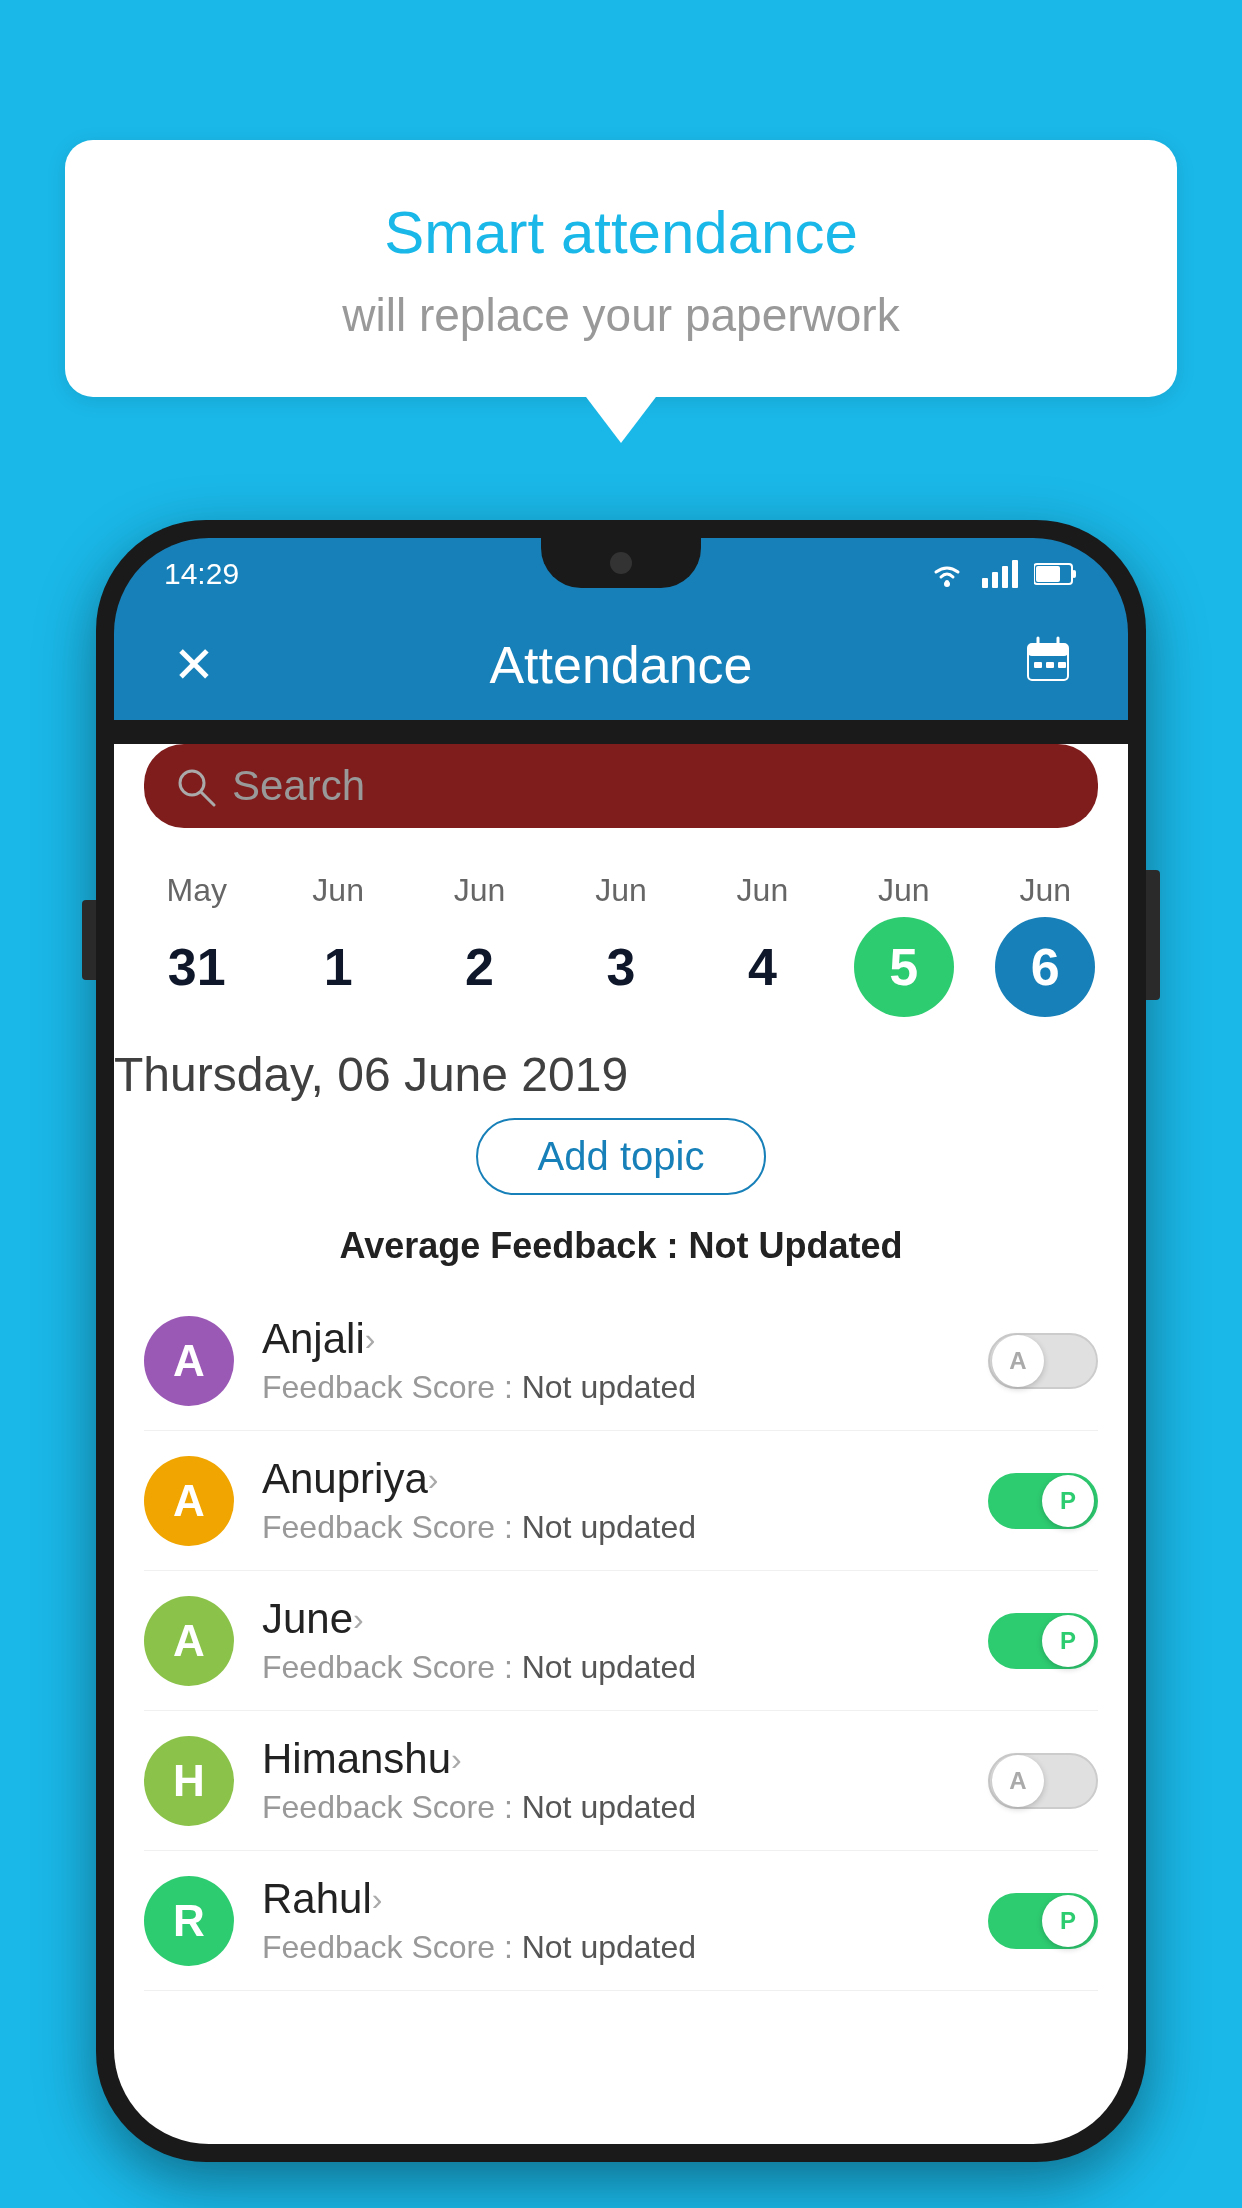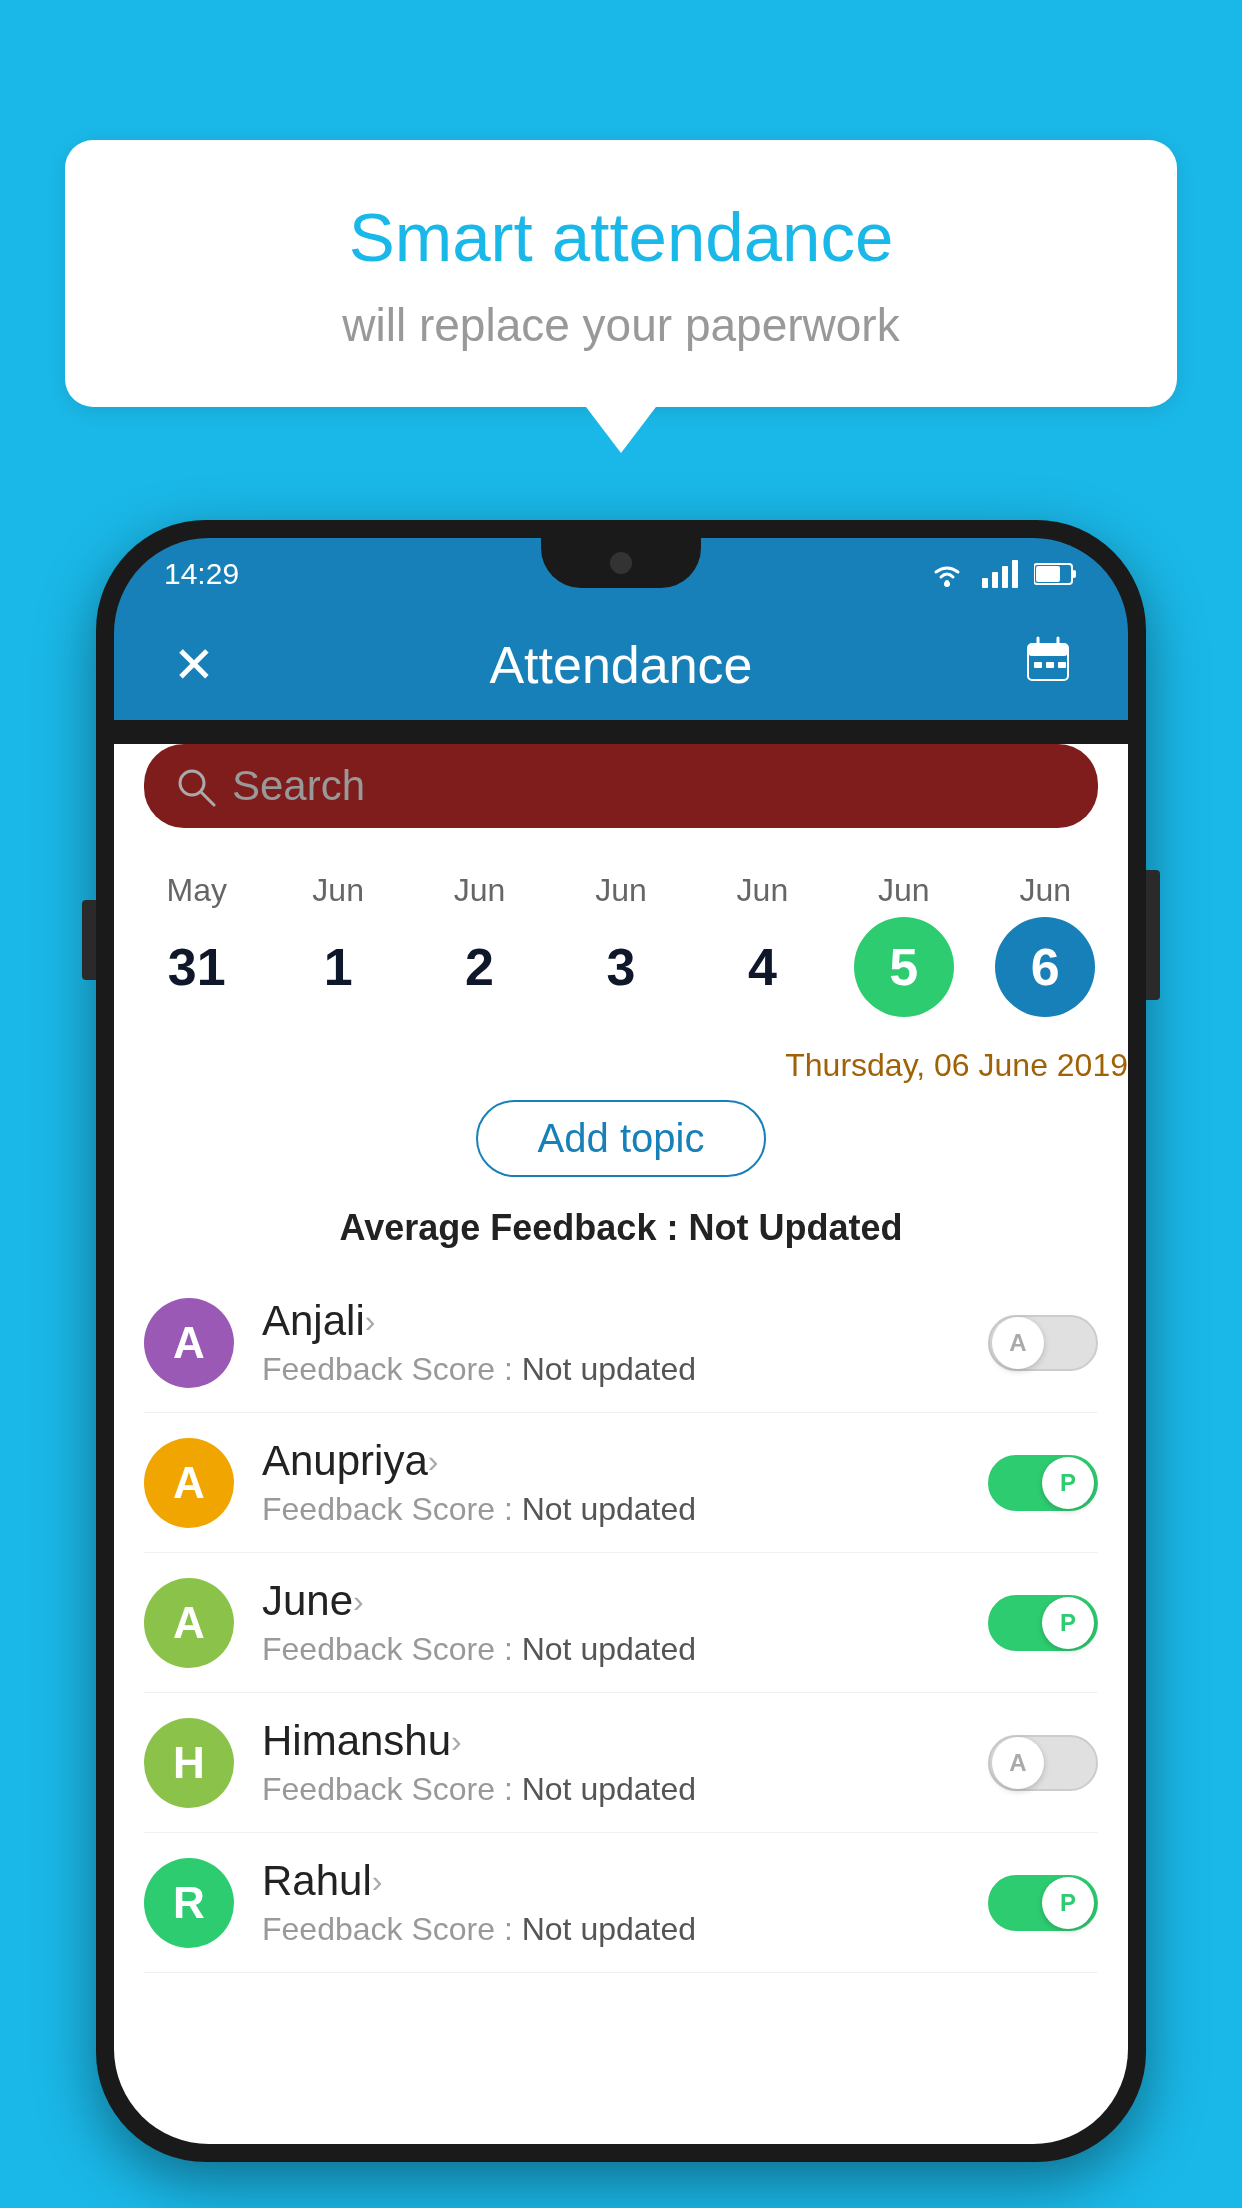--- a/index.html
+++ b/index.html
@@ -33,21 +33,21 @@
       left: 50%;
       transform: translateX(-50%);
       width: 0;
       height: 0;
       border-left: 38px solid transparent;
       border-right: 38px solid transparent;
       border-top: 50px solid white;
     }
     .bubble-title {
       text-align: center;
-      font-size: 69px;
+      font-size: 60px;
       font-weight: 400;
       color: #1ab8e8;
       line-height: 1.1;
     }
     .bubble-subtitle {
       text-align: center;
       font-size: 46px;
       color: #999;
       margin-top: 22px;
       font-weight: 300;
@@ -216,23 +216,23 @@
       background: #2ecc71;
       color: white;
     }
     .cal-date.selected {
       background: #1880b8;
       color: white;
     }
 
     
     .selected-date-label {
-      text-align: right;
-      font-size: 32px;
-      color: #a16207;
+      text-align: left;
+      font-size: 48px;
+      color: #404040;
       padding: 20px 0 16px;
       font-weight: 400;
     }
 
     
     .add-topic-btn {
       display: block;
       margin: 0 auto 20px;
       border: 2px solid #1880b8;
       border-radius: 50px;

